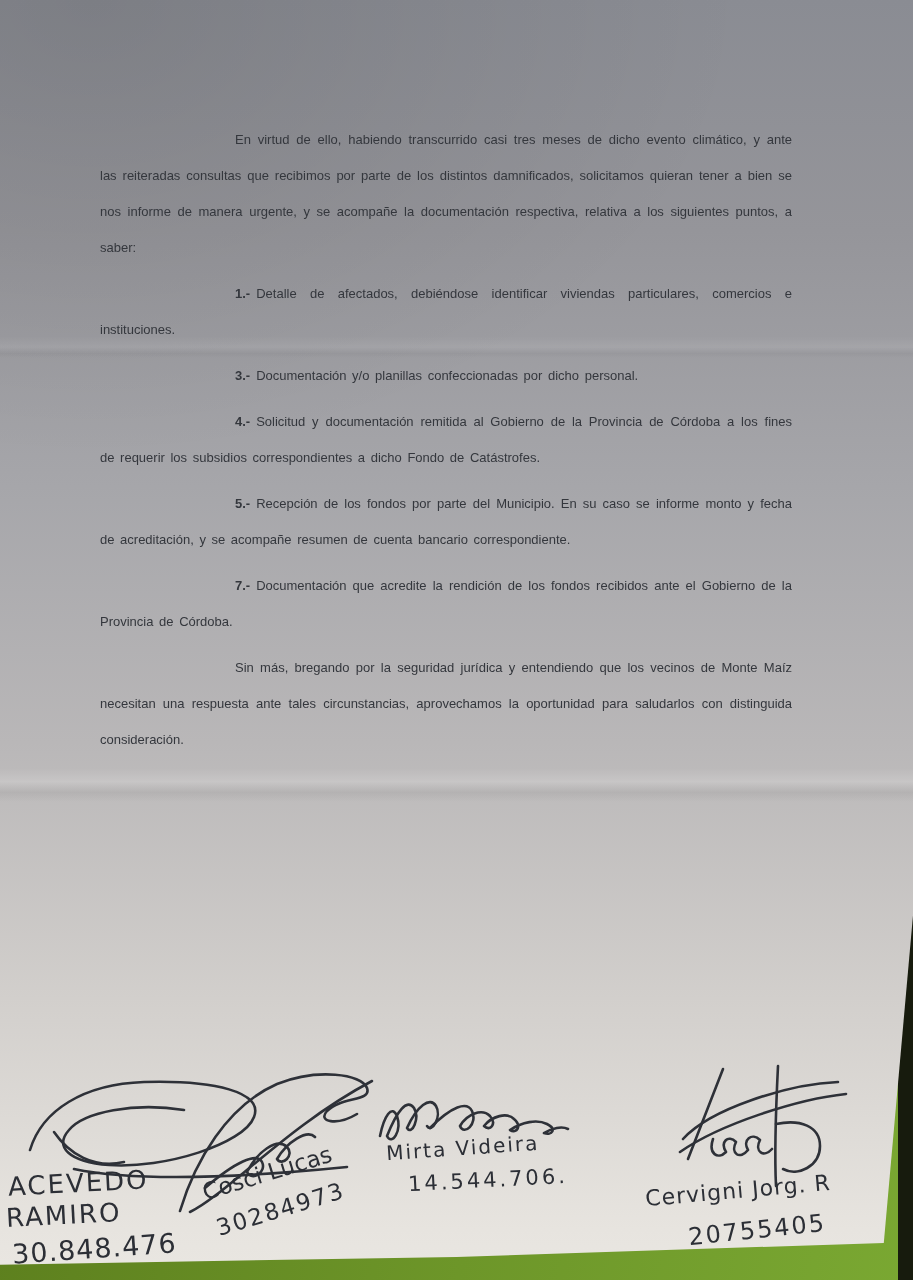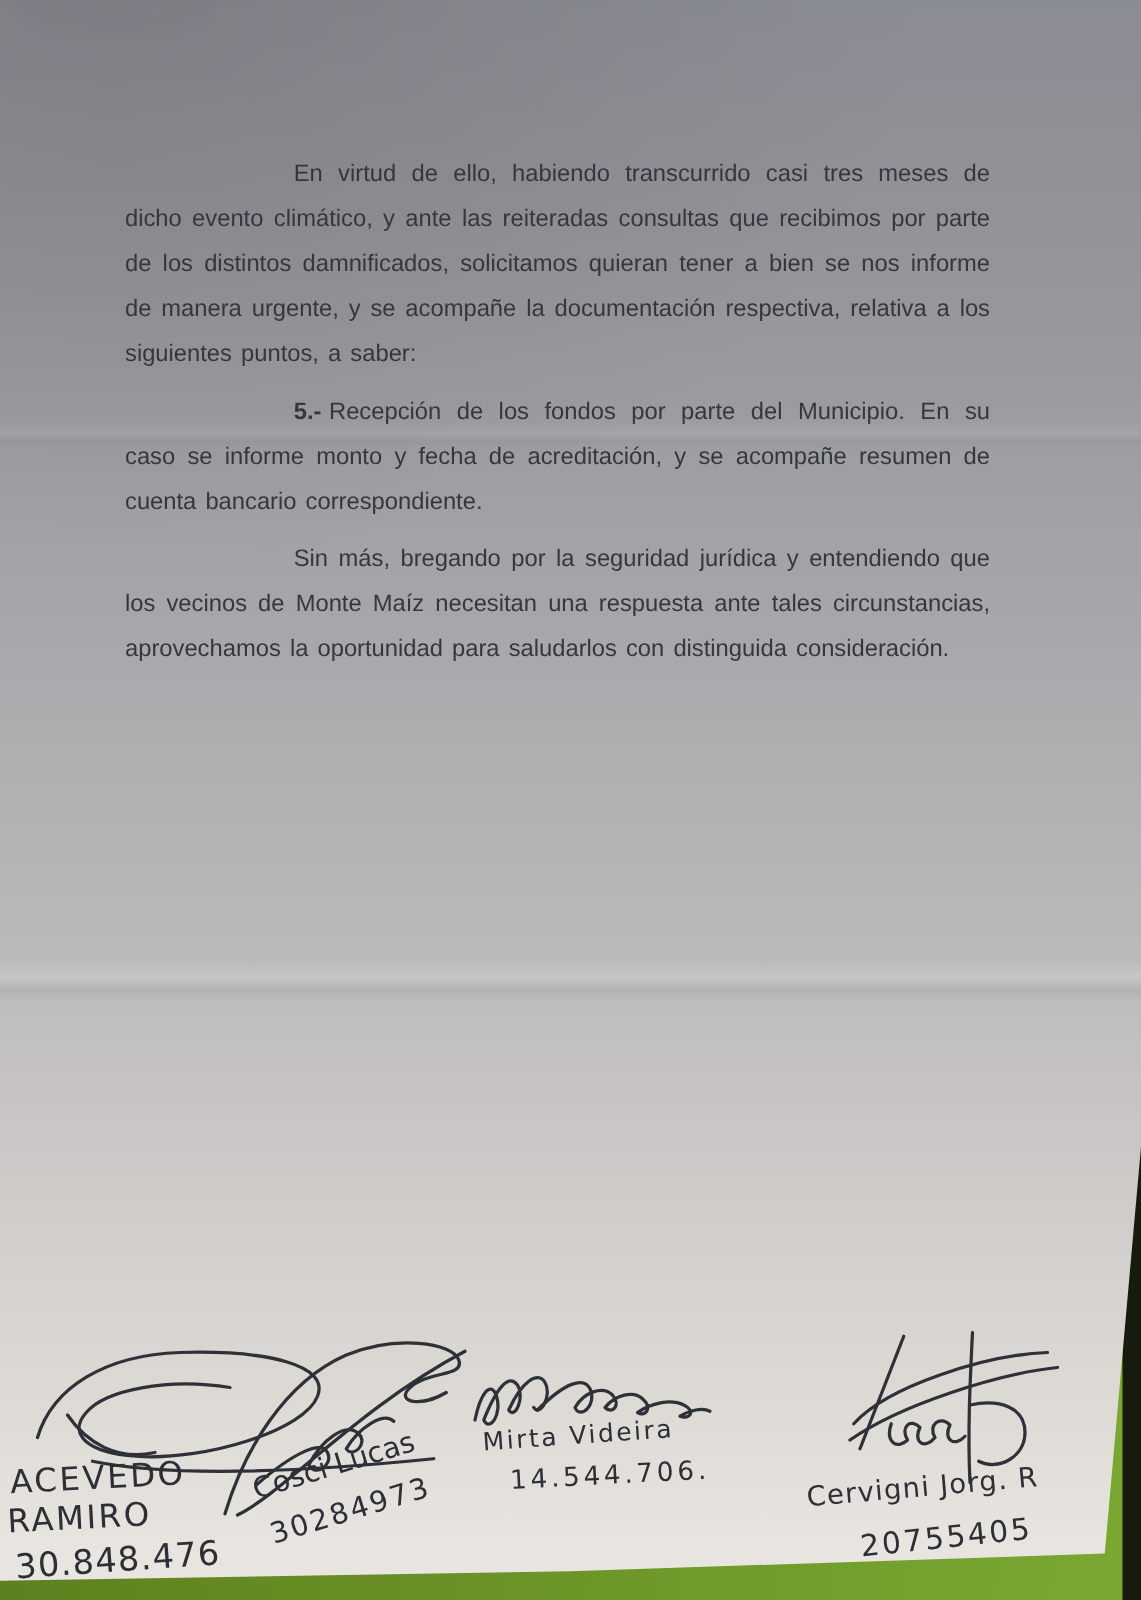--- a/index.html
+++ b/index.html
@@ -28,21 +28,21 @@
     top: 768px; height: 34px;
     background: linear-gradient(180deg, rgba(255,255,255,0) 0%, rgba(255,255,255,0.16) 40%, rgba(0,0,0,0.05) 72%, rgba(0,0,0,0) 100%);
   }
   .crease2 {
     top: 336px; height: 22px;
     background: linear-gradient(180deg, rgba(255,255,255,0) 0%, rgba(255,255,255,0.08) 50%, rgba(0,0,0,0.03) 80%, rgba(0,0,0,0) 100%);
   }
   .content {
     position: absolute; left: 100px; right: 121px; top: 122px;
     color: #34373d;
-    font-size: 19px; line-height: 36px;
+    font-size: 13px; line-height: 36px;
     text-align: justify;
     word-spacing: 2px;
   }
   .para { margin: 0 0 10px 0; text-indent: 135px; }
   .num { font-weight: bold; margin-right: 6px; }
   
   .sig-svg { position: absolute; }
   .sig-svg path { fill: none; stroke: #2e3138; stroke-width: 2.6; stroke-linecap: round; stroke-linejoin: round; }
   .hand {
     position: absolute; color: #2c2f36; white-space: nowrap;
@@ -61,27 +61,31 @@
 </head>
 <body>
 
 <div class="dark-edge"></div>
 
 <div class="paper">
 
   <div class="content">
     <p class="para">En virtud de ello, habiendo transcurrido casi tres meses de dicho evento climático, y ante las reiteradas consultas que recibimos por parte de los distintos damnificados, solicitamos quieran tener a bien se nos informe de manera urgente, y se acompañe la documentación respectiva, relativa a los siguientes puntos, a saber:</p>
 
+    <p class="para"><span class="num">1.-</span><span>Detalle de afectados, debiéndose identificar viviendas particulares, comercios e instituciones.</span></p>
 
 
+    <p class="para"><span class="num">3.-</span><span>Documentación y/o planillas confeccionadas por dicho personal.</span></p>
 
+    <p class="para"><span class="num">4.-</span><span>Solicitud y documentación remitida al Gobierno de la Provincia de Córdoba a los fines de requerir los subsidios correspondientes a dicho Fondo de Catástrofes.</span></p>
 
     <p class="para"><span class="num">5.-</span><span>Recepción de los fondos por parte del Municipio. En su caso se informe monto y fecha de acreditación, y se acompañe resumen de cuenta bancario correspondiente.</span></p>
 
 
+    <p class="para"><span class="num">7.-</span><span>Documentación que acredite la rendición de los fondos recibidos ante el Gobierno de la Provincia de Córdoba.</span></p>
 
     <p class="para">Sin más, bregando por la seguridad jurídica y entendiendo que los vecinos de Monte Maíz necesitan una respuesta ante tales circunstancias, aprovechamos la oportunidad para saludarlos con distinguida consideración.</p>
   </div>
 
   <svg class="sig-svg" style="left:12px; top:1072px;" width="345" height="125" viewBox="0 0 345 125">
     <path d="M18,78 C30,38 72,12 132,10 C202,8 252,20 242,45 C232,72 152,97 97,93 C57,90 42,75 57,58 C72,40 122,30 172,38"></path>
     <path d="M62,97 C125,110 225,106 335,95"></path>
     <path d="M42,60 C57,82 82,97 112,90"></path>
   </svg>
   <div class="hand hw-acevedo1">ACEVEDO</div>

